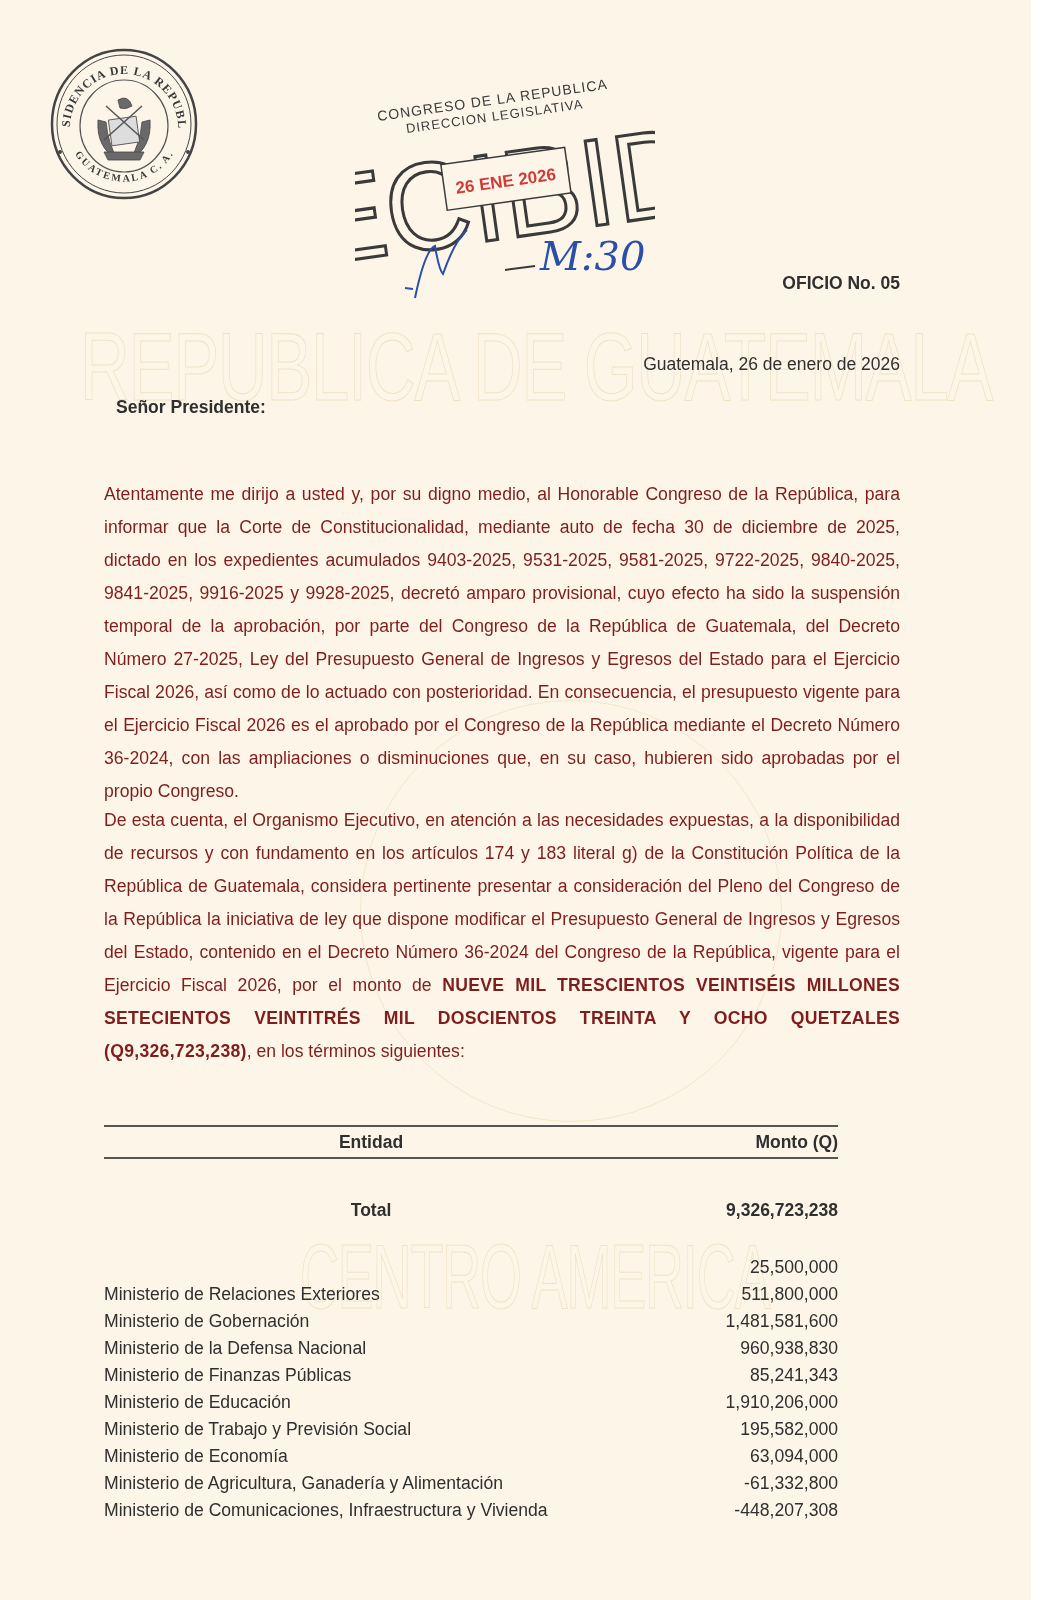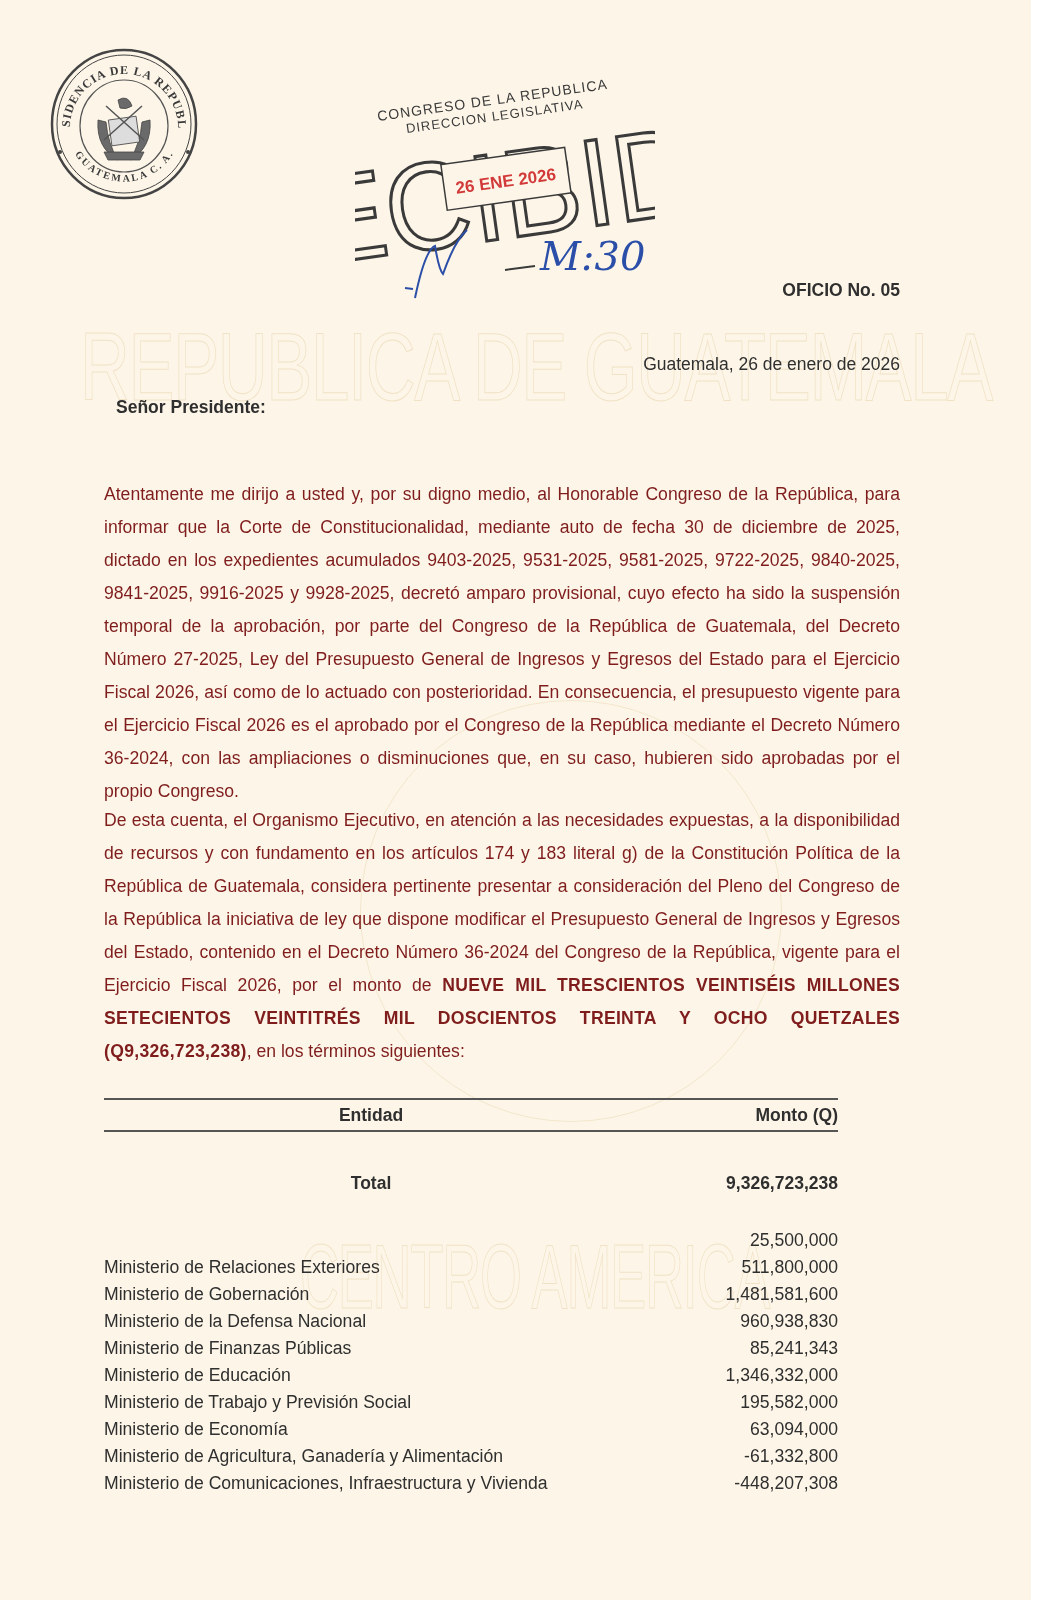--- a/index.html
+++ b/index.html
@@ -24,39 +24,39 @@
       border: 1px solid #f3e6cc; pointer-events: none;
     }
 
     
     .seal { position: absolute; left: 48px; top: 48px; width: 152px; height: 152px; }
 
     
     .stamp { position: absolute; left: 355px; top: 70px; width: 300px; height: 240px; }
 
     .oficio {
-      position: absolute; right: 131px; top: 280px; font-weight: bold; font-size: 17.5px; color: #2f2f2f;
+      position: absolute; right: 131px; top: 273px; font-weight: bold; font-size: 17.5px; color: #2f2f2f;
     }
     .fecha {
       position: absolute; right: 131px; top: 314px; font-size: 17.5px; color: #2f2f2f; margin-top: 40px;
     }
     .saludo {
       position: absolute; left: 116px; top: 397px; font-weight: bold; font-size: 17.5px; color: #2f2f2f;
     }
     .para {
       position: absolute; left: 104px; width: 796px; font-size: 17.6px; line-height: 33px;
       text-align: justify; color: #7f1d1d;
       font-family: "Liberation Sans Narrow", "Liberation Sans", sans-serif;
     }
     .p1 { top: 478px; }
     .p2 { top: 804px; }
     .para b { font-weight: bold; letter-spacing: 0.3px; }
 
     
-    .table { position: absolute; left: 104px; top: 1098px; width: 734px; }
+    .table { position: absolute; left: 104px; top: 1125px; width: 734px; }
     .rule { height: 2px; background: #555; }
     .thead { display: flex; height: 30px; align-items: center; font-weight: bold; font-size: 17.5px; color: #2f2f2f; }
     .thead .c1 { width: 534px; text-align: center; padding-left: 0; }
     .thead .c2 { flex: 1; text-align: right; }
     .total-row { display: flex; margin-top: 41px; font-weight: bold; font-size: 17.5px; color: #2f2f2f; }
     .total-row .c1 { width: 534px; text-align: center; }
     .total-row .c2 { flex: 1; text-align: right; text-underline-offset: 2px; }
     .rows { margin-top: 33px; }
     .row { display: flex; font-size: 17.6px; line-height: 27px; color: #2f2f2f; }
     .row .c1 { width: 480px; }
@@ -147,21 +147,21 @@
       <div class="row">
           <div class="c1">Ministerio de la Defensa Nacional</div>
           <div class="c2">960,938,830</div>
         </div>
       <div class="row">
           <div class="c1">Ministerio de Finanzas Públicas</div>
           <div class="c2">85,241,343</div>
         </div>
       <div class="row">
           <div class="c1">Ministerio de Educación</div>
-          <div class="c2">1,346,332,000</div>
+          <div class="c2">1,910,206,000</div>
         </div>
       <div class="row">
           <div class="c1">Ministerio de Trabajo y Previsión Social</div>
           <div class="c2">195,582,000</div>
         </div>
       <div class="row">
           <div class="c1">Ministerio de Economía</div>
           <div class="c2">63,094,000</div>
         </div>
       <div class="row">

